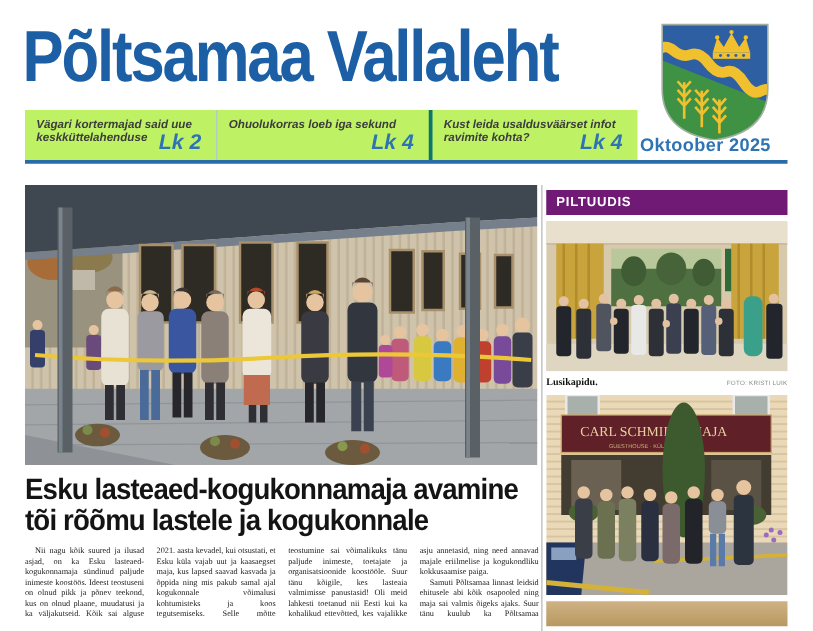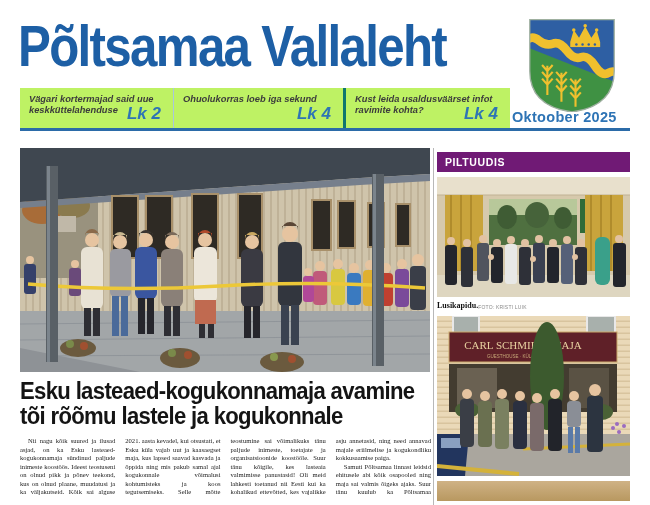--- a/index.html
+++ b/index.html
@@ -44,21 +44,21 @@
   }
   .body-cols p{margin:0;text-indent:8px;}
   .divider-v{position:absolute;left:433px;top:148px;width:1px;height:357px;background:#b8b8b8;}
   
   .sidebar{position:absolute;left:437px;top:152px;width:193px;}
   .section-bar{
     height:20px;background:#701a75;color:#ffffff;font-weight:bold;font-size:10.5px;
     letter-spacing:.6px;padding:4px 0 0 8px;box-sizing:border-box;
   }
   .sidebar-photo{display:block;margin-top:5px;}
-  .caption-row{display:flex;justify-content:flex-start;align-items:flex-end;margin-top:3px;height:10px;}
+  .caption-row{display:flex;justify-content:space-between;align-items:flex-end;margin-top:3px;height:10px;}
   .caption{font-family:"Liberation Serif",serif;font-weight:bold;font-size:8px;color:#111;}
   .credit{font-size:5px;color:#8a8a8a;letter-spacing:.2px;}
   .photo-sliver{margin-top:5px;width:193px;height:20px;background:linear-gradient(180deg,#cfb285,#b89860);}
 </style>
 </head>
 <body>
 
 <div class="masthead-title">Põltsamaa Vallaleht</div>
 
 <svg class="coat-of-arms" viewBox="0 0 100 110" preserveAspectRatio="none">

